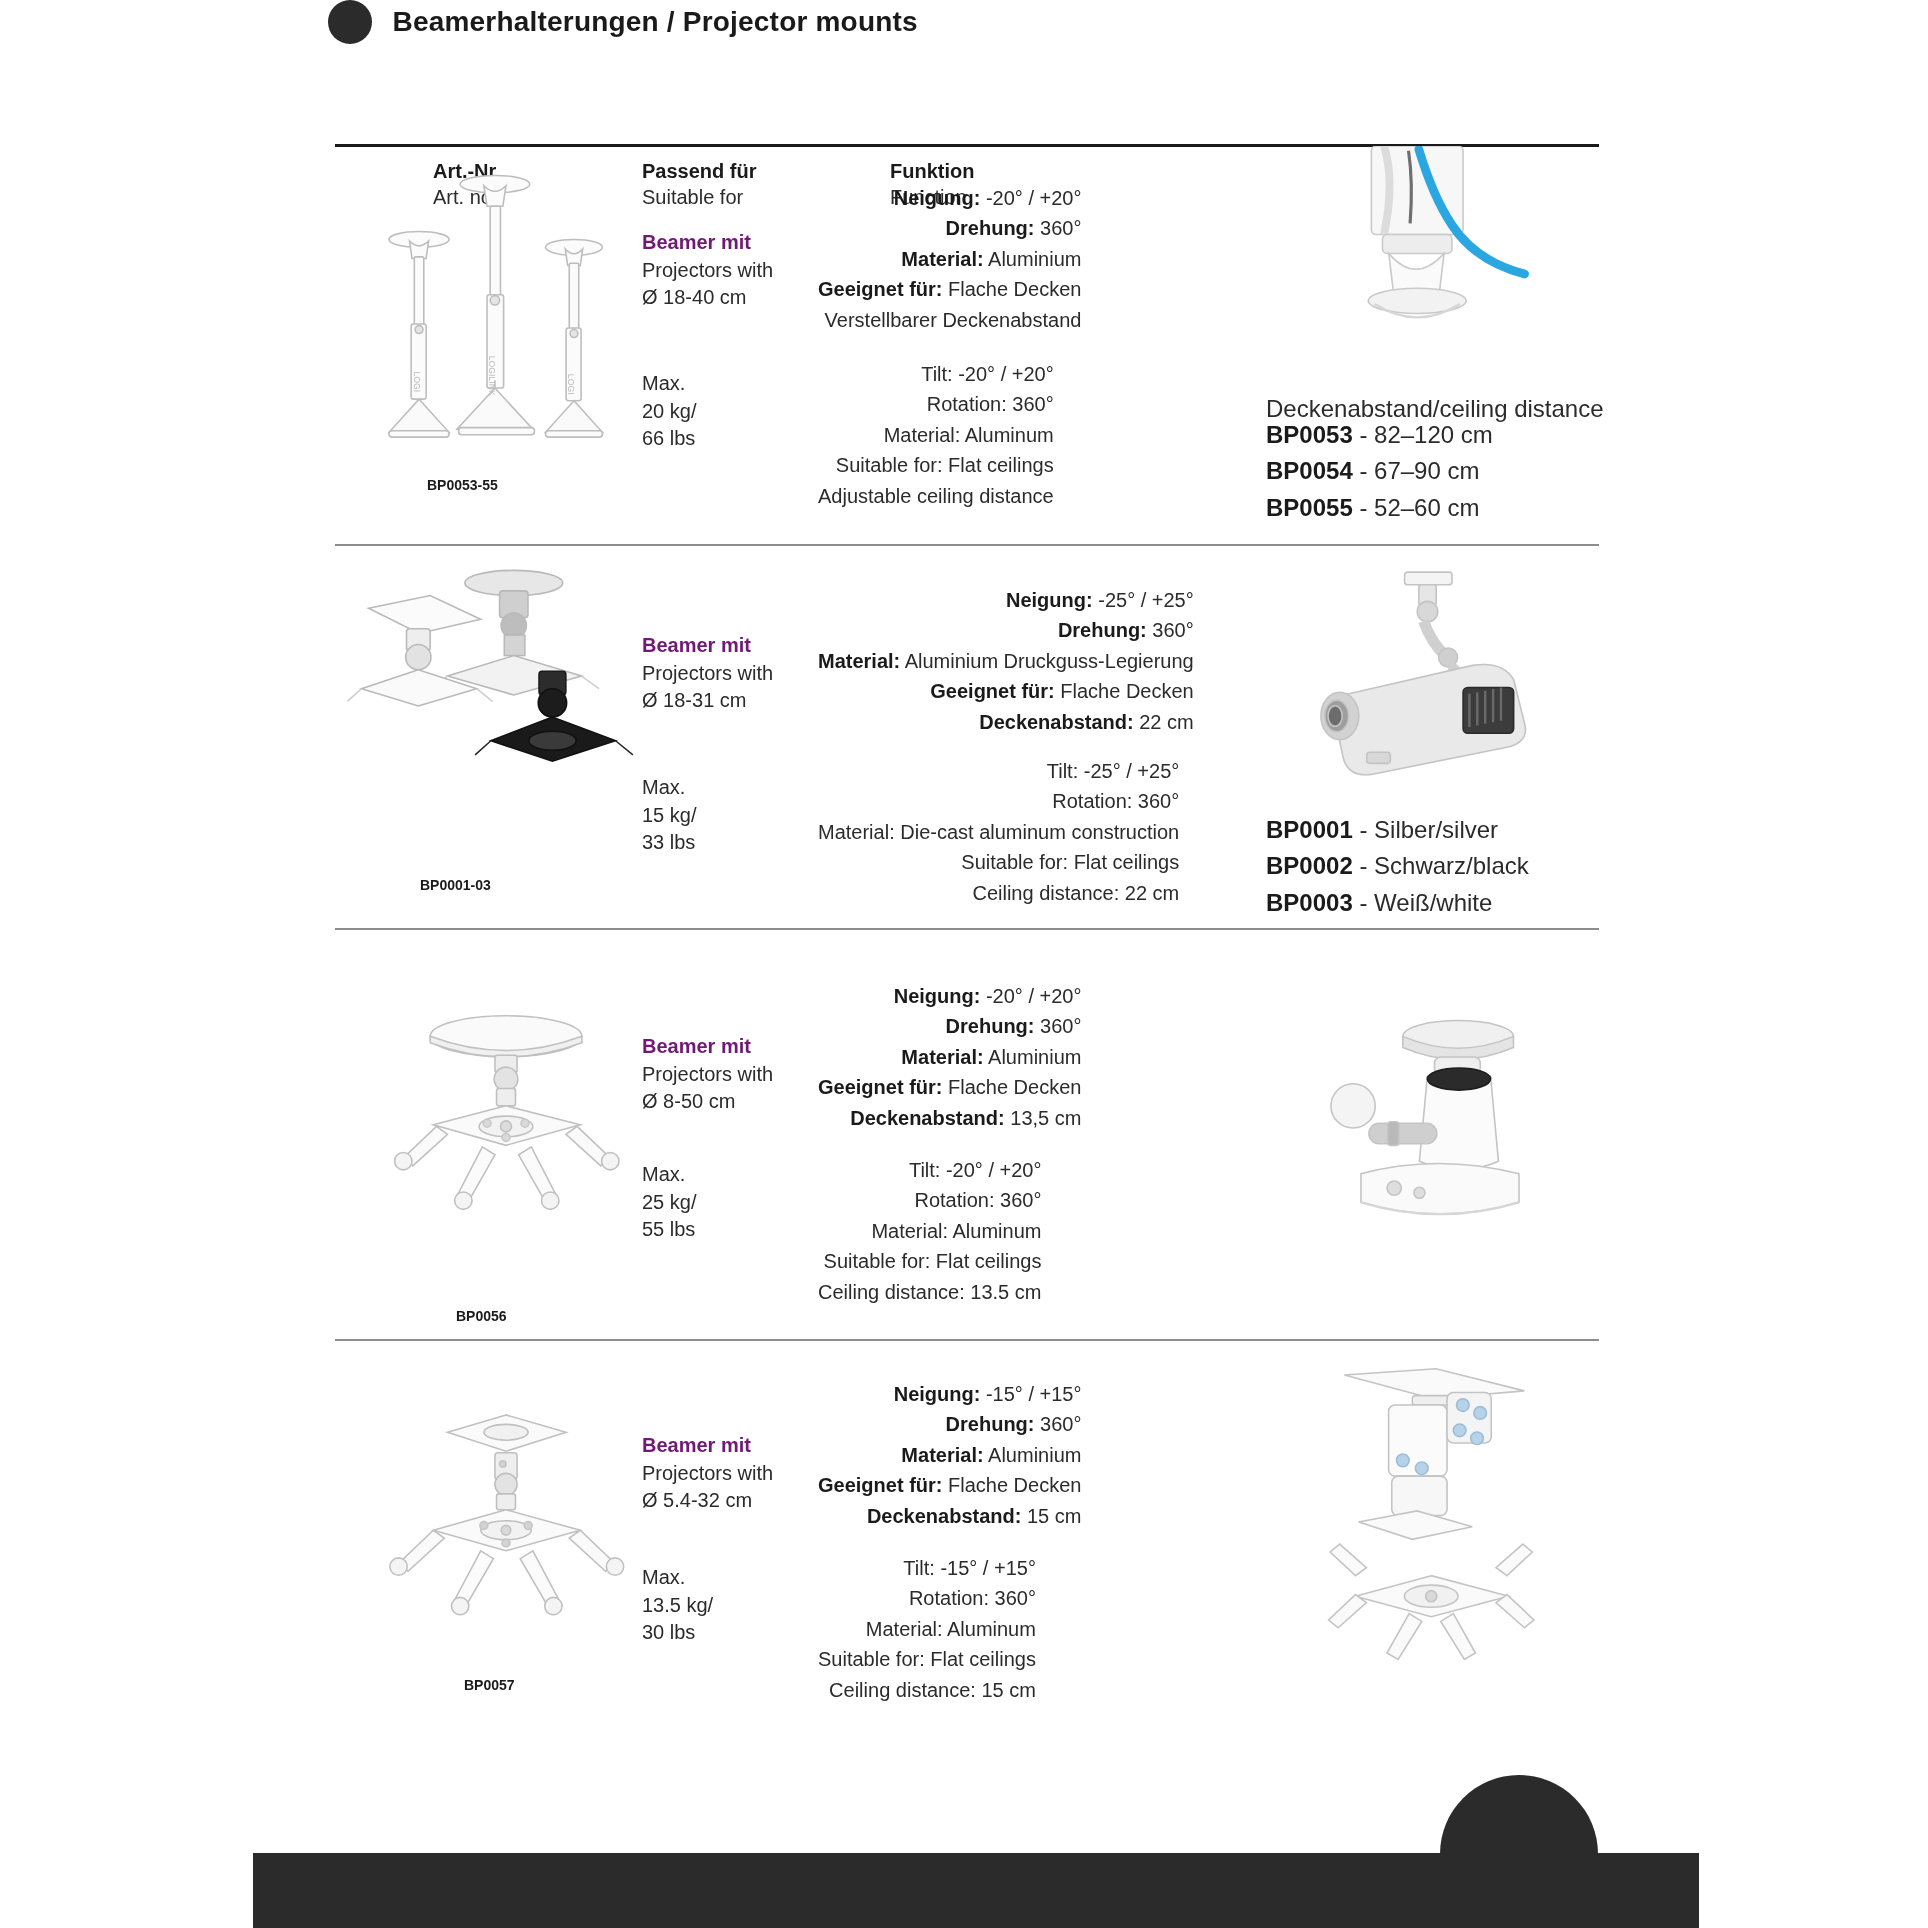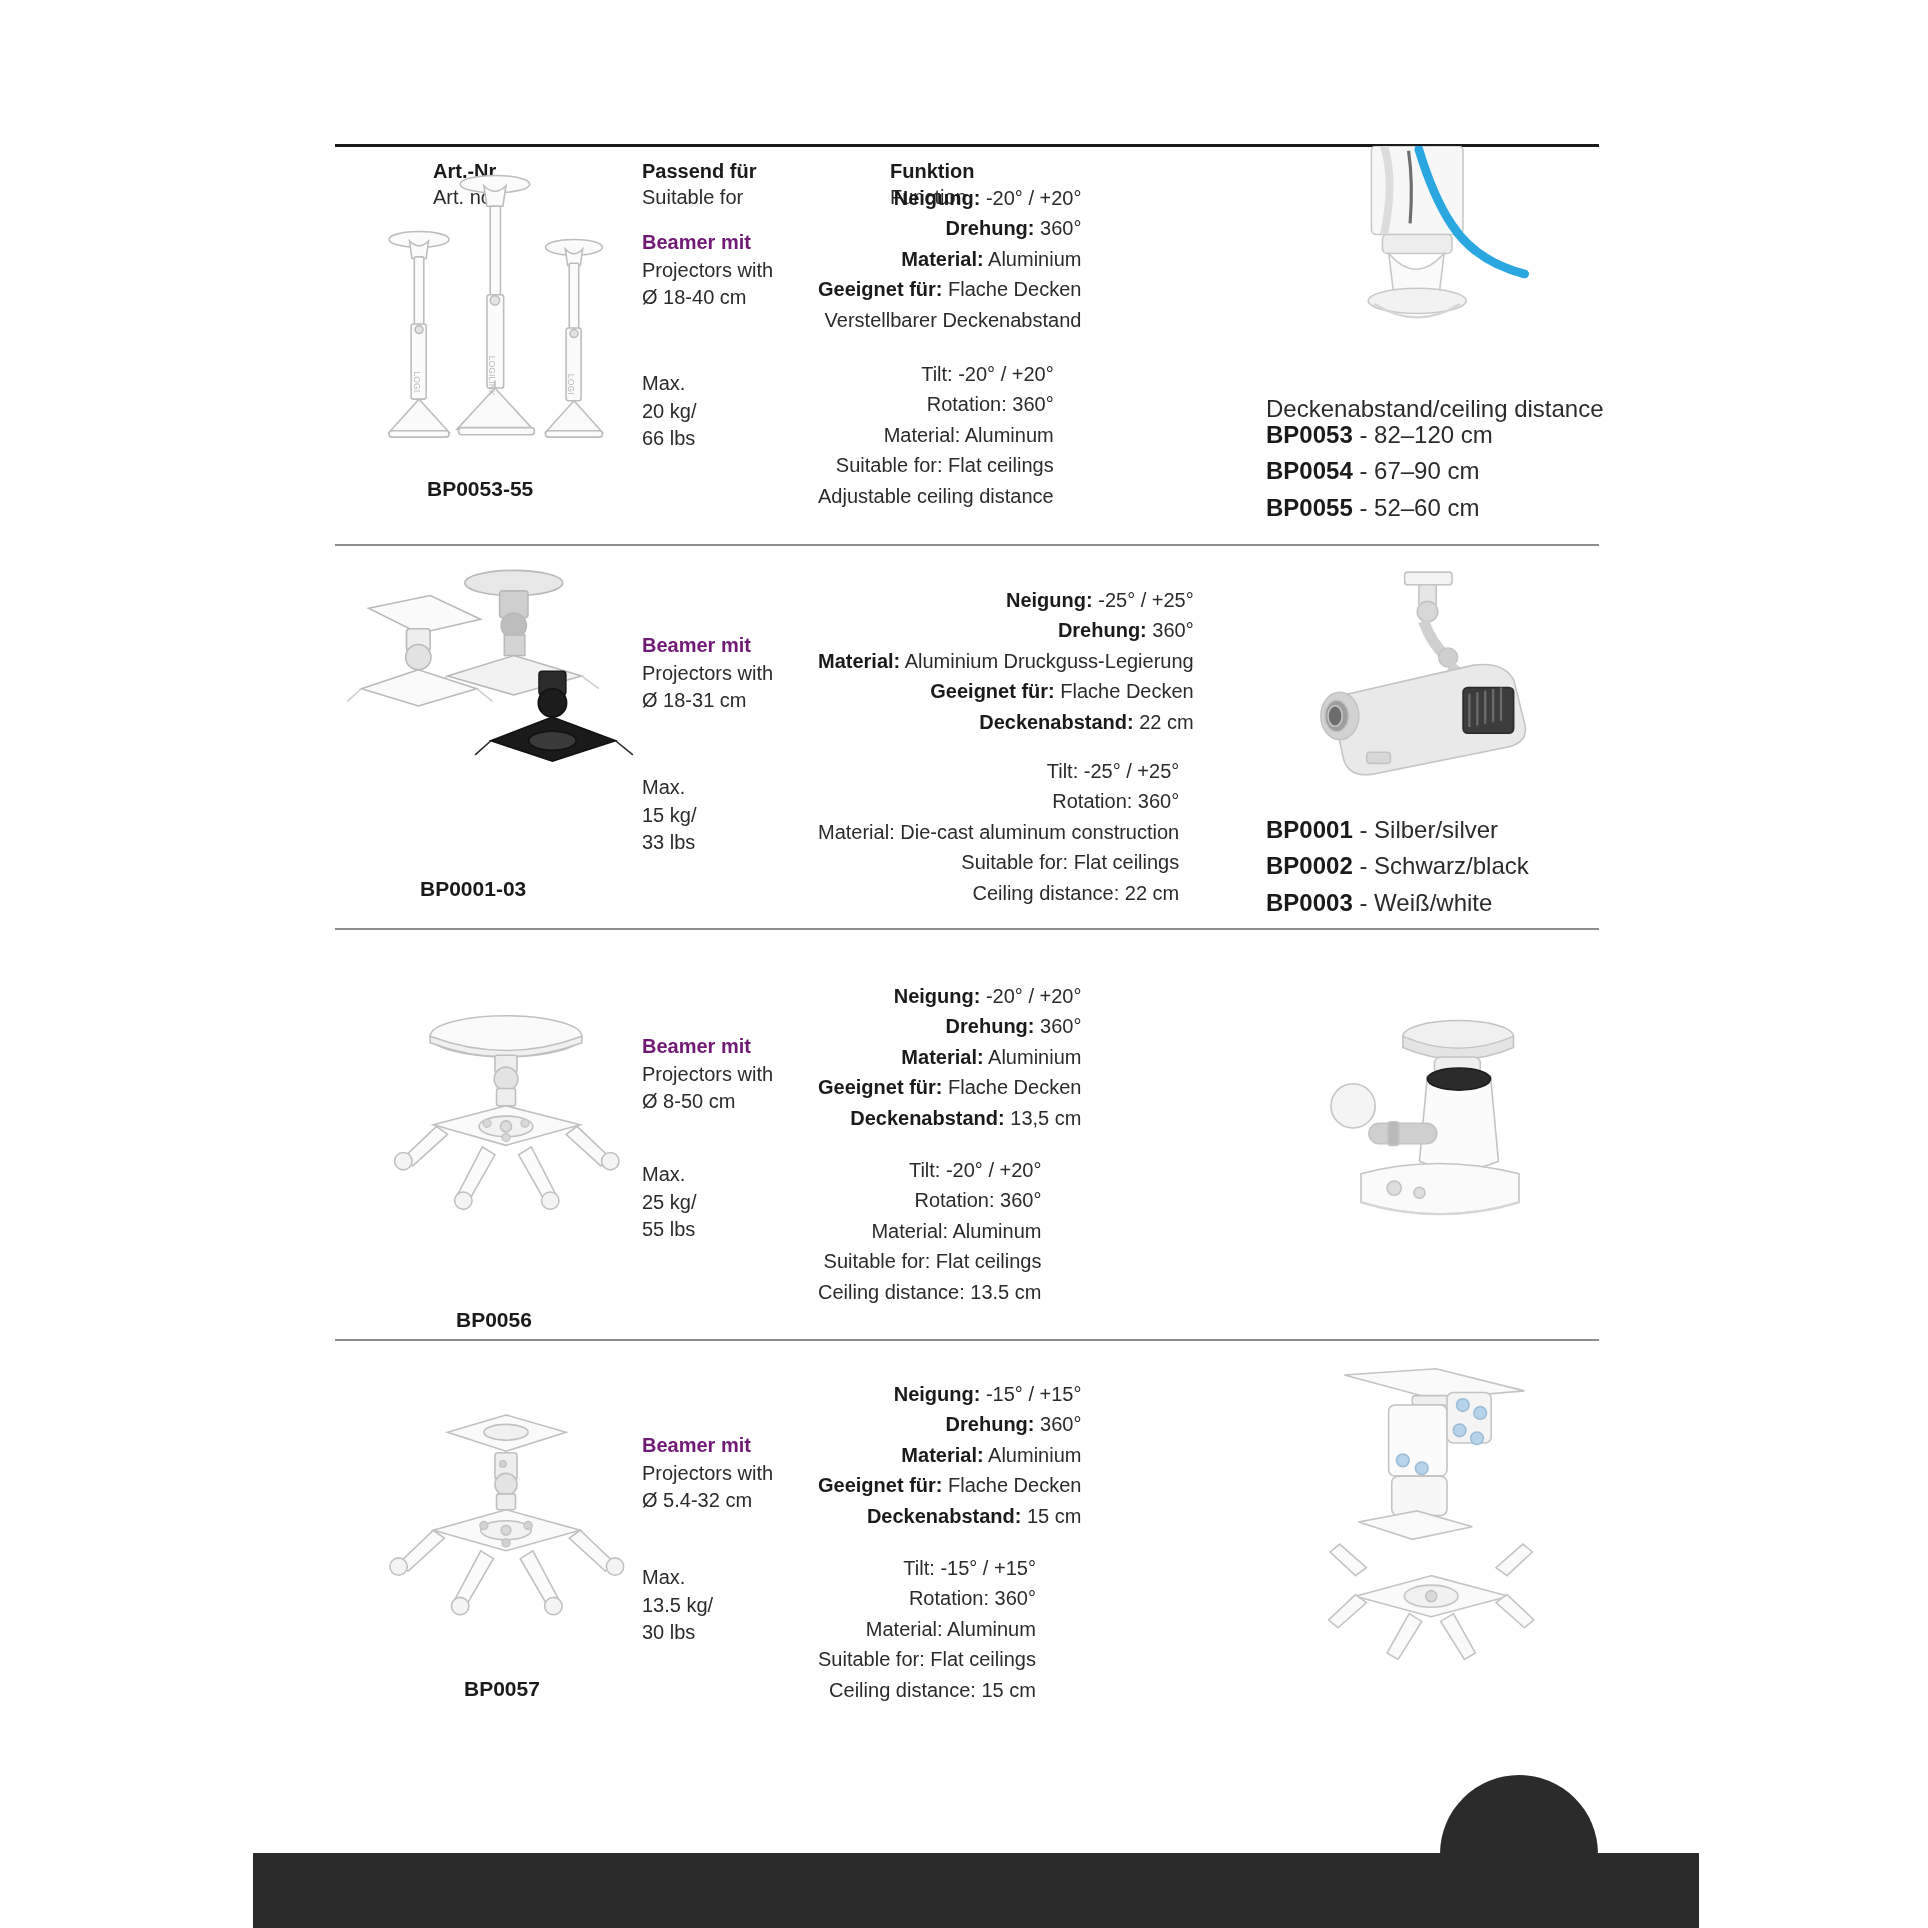--- a/index.html
+++ b/index.html
@@ -93,21 +93,21 @@
   
   .row {
     position: absolute;
     left: 0;
     width: 1929px;
   }
   .cell {
     position: absolute;
   }
   .art-no {
-    font-size: 21px;
+    font-size: 14px;
     font-weight: bold;
     color: #1a1a1a;
     white-space: nowrap;
   }
   .fit-block {
     font-size: 20px;
     line-height: 1.38;
     color: #2b2b2b;
   }
   .fit-block .b {
@@ -161,20 +161,24 @@
     height: 158px;
     border-radius: 50%;
     background: #2b2b2b;
   }
 </style>
 </head>
 <body>
 
 <div class="page">
 
+  <div class="page-header">
+    <div class="header-bullet"></div>
+    <div class="header-title">Beamerhalterungen / Projector mounts</div>
+  </div>
 
   <div class="col-headers">
     <div class="col-head" id="ch-artnr">
       <div class="de">Art.-Nr.</div>
       <div class="en">Art. no.</div>
     </div>
     <div class="col-head" id="ch-fit">
       <div class="de">Passend für</div>
       <div class="en">Suitable for</div>
     </div>

